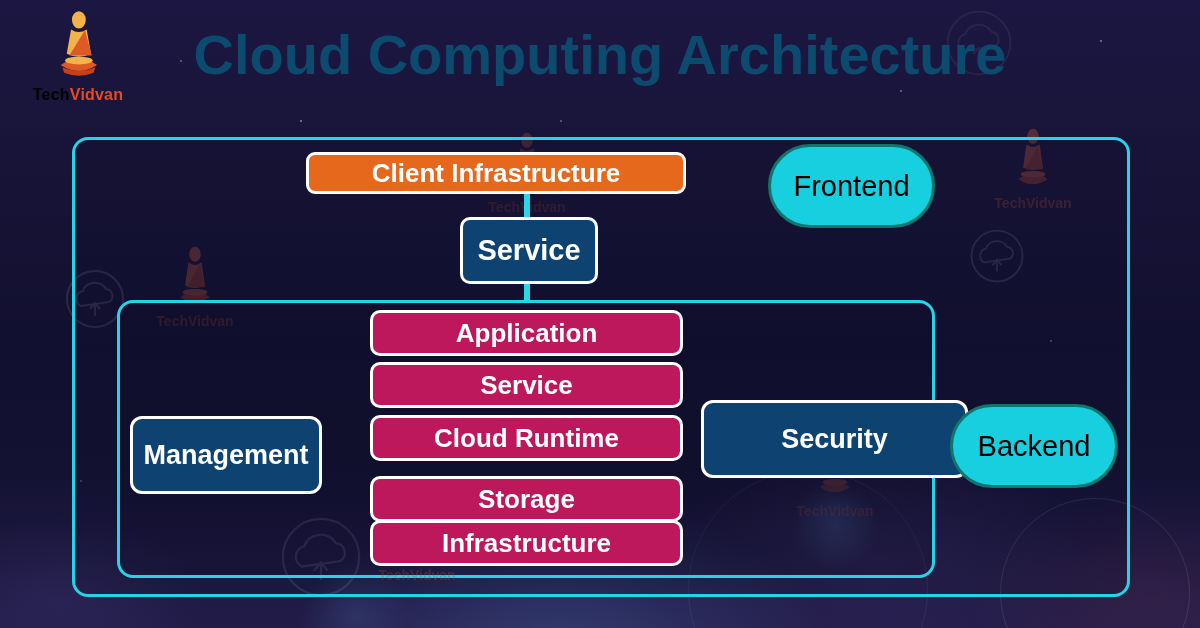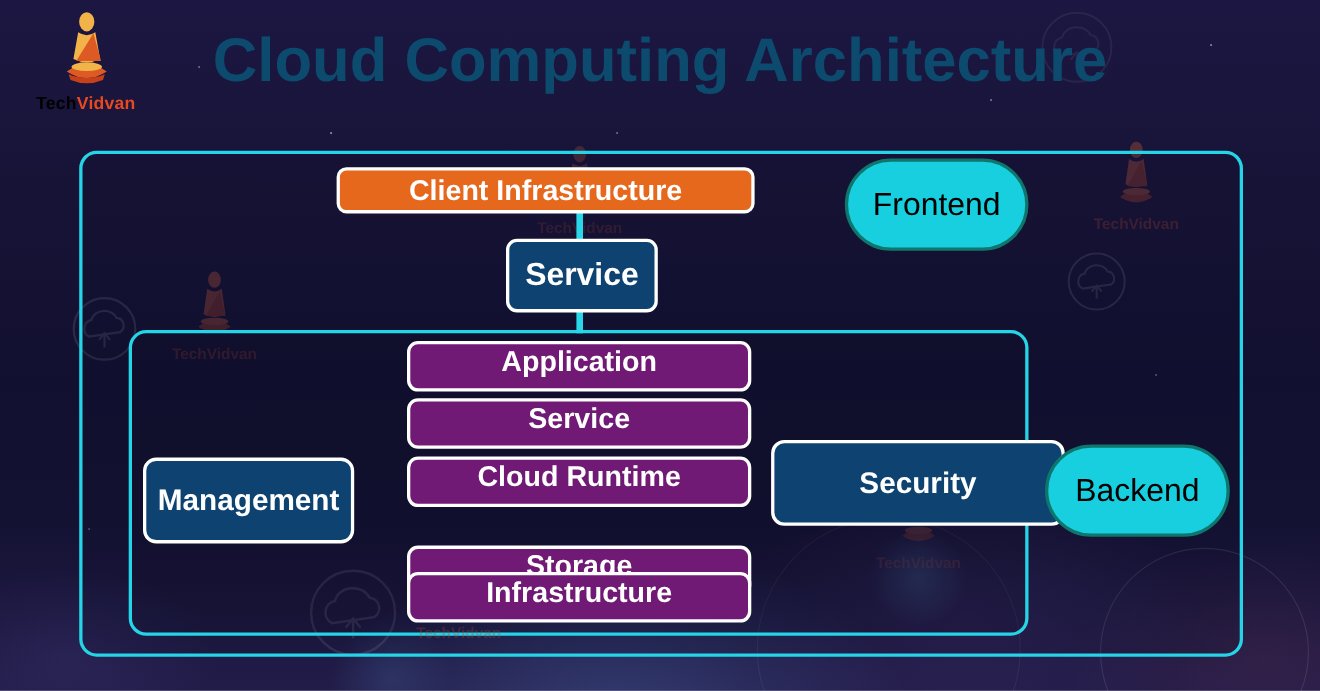--- a/index.html
+++ b/index.html
@@ -47,23 +47,23 @@
   .box {
     display:flex; align-items:center; justify-content:center;
     border:3px solid #ffffff; color:#fff; font-weight:bold; z-index:2;
   }
   .box-client { left:306px; top:152px; width:380px; height:42px; background:#e6681c; border-radius:9px; font-size:26px; }
   .box-internet { left:460px; top:217px; width:138px; height:67px; background:#0d4271; border-radius:10px; font-size:29px; }
   .box-blue  { background:#0d4271; border-radius:12px; font-size:27px; }
   .box-mgmt  { left:130px; top:416px; width:192px; height:78px; }
   .box-sec   { left:701px; top:400px; width:267px; height:78px; }
   .layer {
-    left:370px; width:313px; height:46px; background:#701a75;
+    left:370px; width:313px; height:46px; background:#be185d;
     border:3px solid #ffffff; border-radius:10px;
-    display:flex; align-items:flex-start; justify-content:center;
+    display:flex; align-items:center; justify-content:center;
     font-weight:bold; font-size:26px; z-index:2;
   }
   .pill {
     display:flex; align-items:center; justify-content:center;
     background:#17cfdf; border:3px solid #0f766e; border-radius:44px;
     color:#000; font-size:29px; font-weight:400; z-index:2;
   }
   .pill-frontend { left:768px; top:144px; width:167px; height:84px; }
   .pill-backend  { left:950px; top:404px; width:168px; height:84px; }
 
@@ -213,21 +213,21 @@
 
 <div class="abs layer" style="top:310px">
   <span>Application</span>
 </div>
 <div class="abs layer" style="top:362px">
   <span>Service</span>
 </div>
 <div class="abs layer" style="top:415px">
   <span>Cloud Runtime</span>
 </div>
-<div class="abs layer" style="top:496px">
+<div class="abs layer" style="top:476px">
   <span>Storage</span>
 </div>
 <div class="abs layer" style="top:520px">
   <span>Infrastructure</span>
 </div>
 
 <div class="abs box box-blue box-mgmt">
   <span>Management</span>
 </div>
 <div class="abs box box-blue box-sec">

